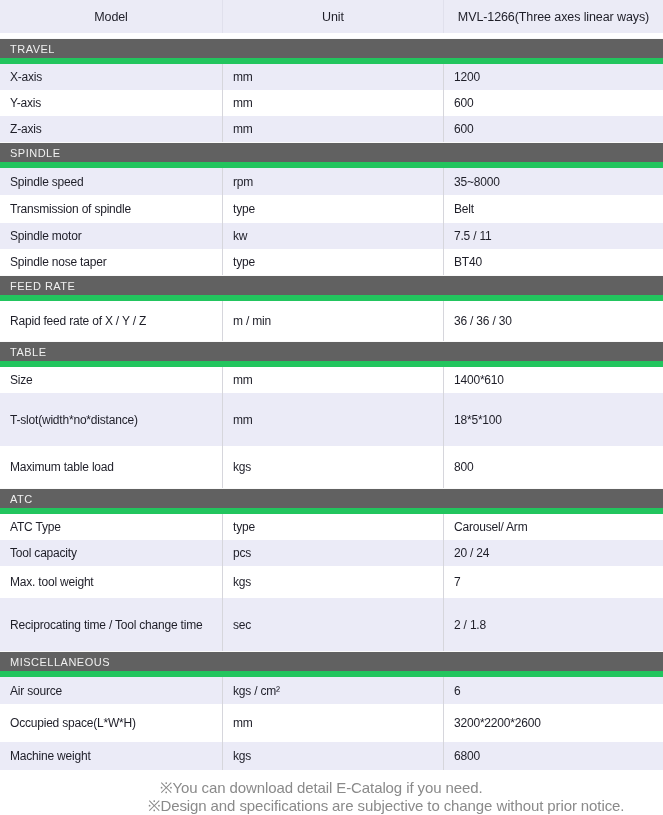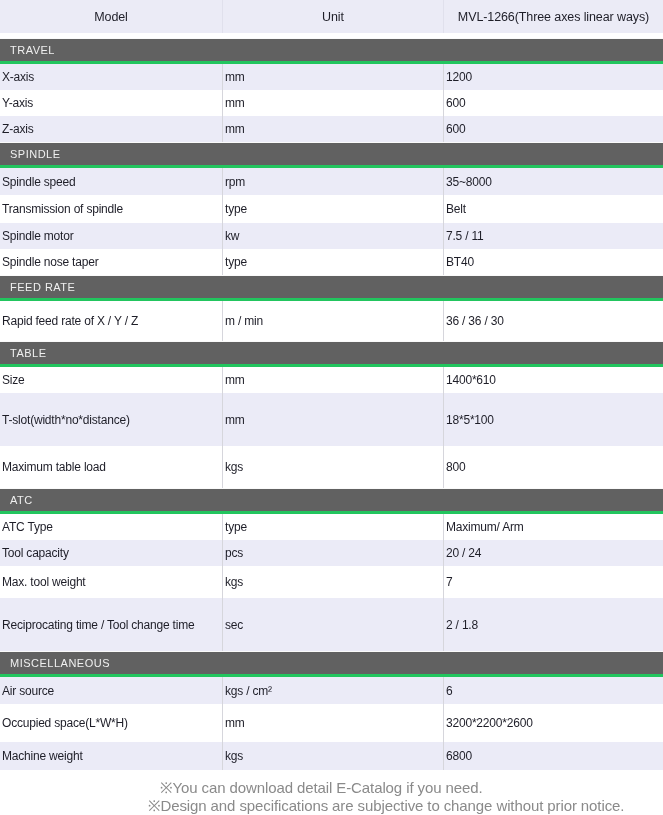--- a/index.html
+++ b/index.html
@@ -30,35 +30,35 @@
     height: 26px;
     background: #616161;
     color: #f0f0f0;
     font-size: 11px;
     letter-spacing: 0.5px;
     display: flex;
     align-items: center;
     padding-left: 10px;
     box-sizing: border-box;
     border-top: 1px solid #fafafa;
-    border-bottom: 3px solid #22c55e;
+    border-bottom: 6px solid #22c55e;
   }
 
   .spec-row {
     display: grid;
     grid-template-columns: 222px 221px 220px;
     font-size: 12px;
     color: #1e1e28;
     box-sizing: border-box;
     background: #ffffff;
     letter-spacing: -0.2px;
   }
   .spec-row.shaded { background: #ebebf7; }
   .cell {
-    padding-left: 2px;
+    padding-left: 10px;
     box-sizing: border-box;
     display: flex;
     align-items: center;
     height: 100%;
   }
   .cell + .cell { border-left: 1px solid #d6d6dc; }
 
   .footnotes {
     padding-top: 9px;
     color: #8a8a8a;
@@ -138,21 +138,21 @@
       </div>
       <div class="spec-row" style="height: 42px;">
         <div class="cell">Maximum table load</div>
         <div class="cell">kgs</div>
         <div class="cell">800</div>
       </div>
       <div class="section-bar">ATC</div>
       <div class="spec-row" style="height: 26px;">
         <div class="cell">ATC Type</div>
         <div class="cell">type</div>
-        <div class="cell">Maximum/ Arm</div>
+        <div class="cell">Carousel/ Arm</div>
       </div>
       <div class="spec-row shaded" style="height: 26px;">
         <div class="cell">Tool capacity</div>
         <div class="cell">pcs</div>
         <div class="cell">20 / 24</div>
       </div>
       <div class="spec-row" style="height: 32px;">
         <div class="cell">Max. tool weight</div>
         <div class="cell">kgs</div>
         <div class="cell">7</div>

